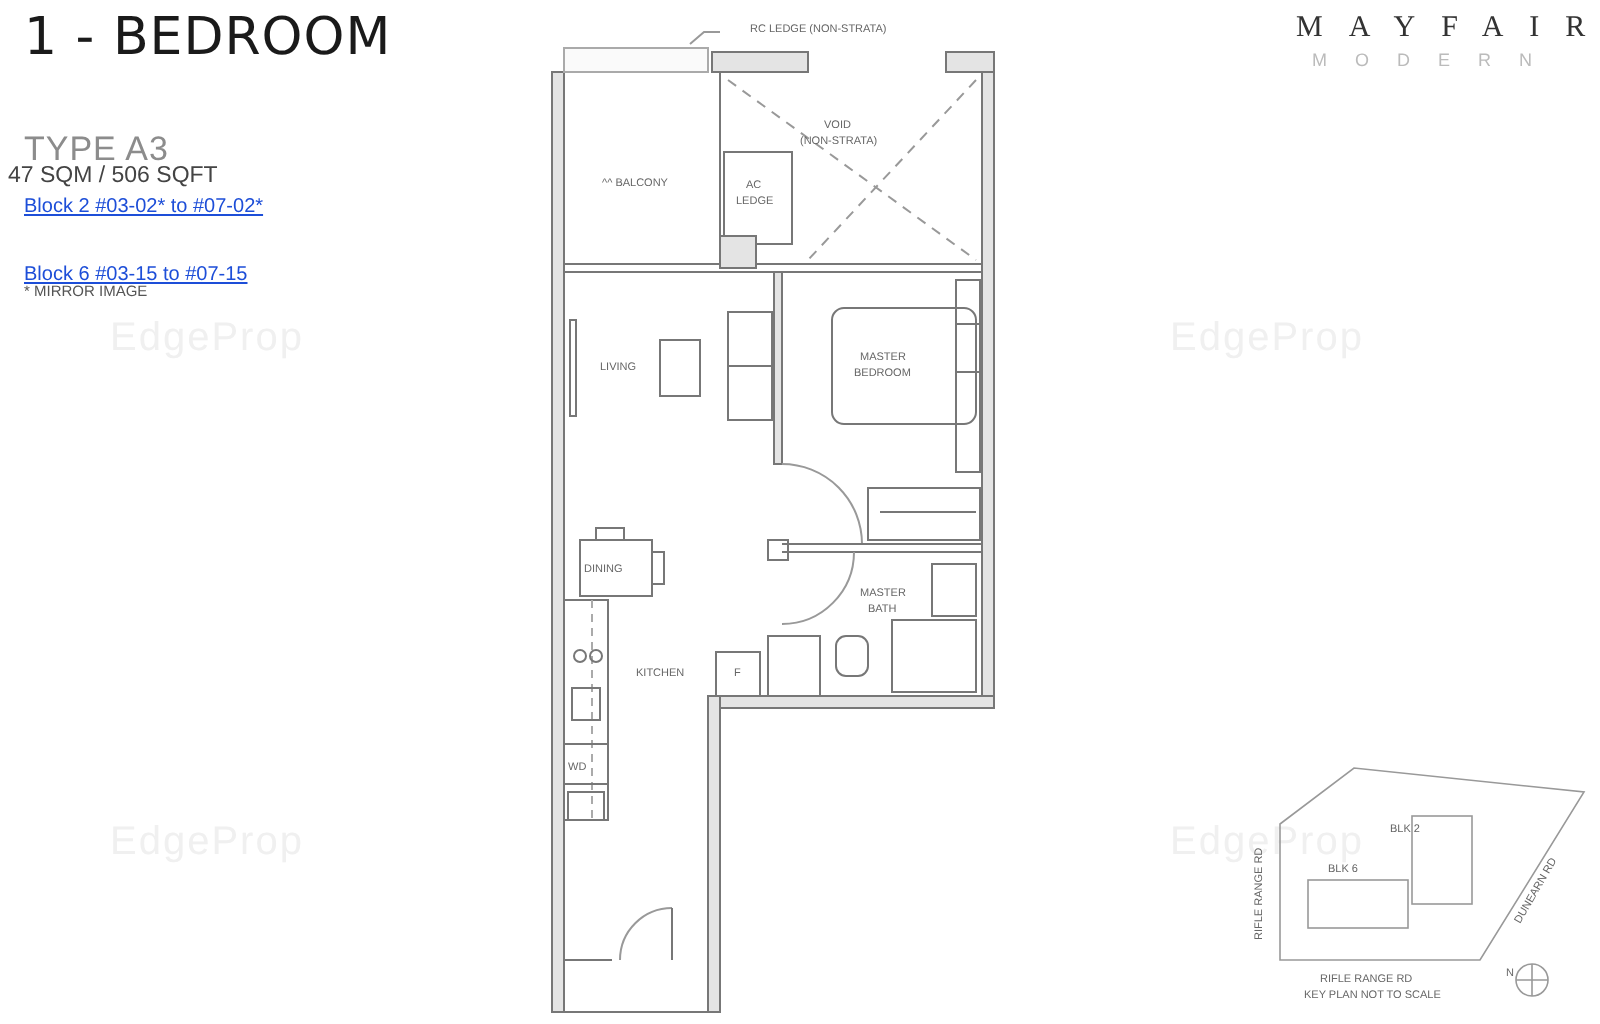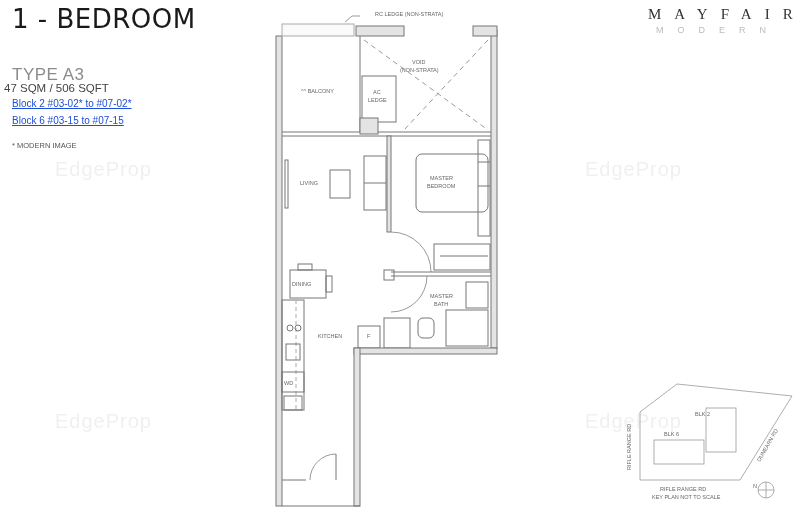--- a/index.html
+++ b/index.html
@@ -1,37 +1,37 @@
 <!DOCTYPE html>
 <html><head>
 <meta charset="utf-8">
 <style>
   html,body{margin:0;padding:0;background:#fff;}
   body{width:800px;height:512px;position:relative;overflow:hidden;font-family:"Liberation Sans",sans-serif;}
   .title{position:absolute;left:12px;top:4px;font-family:"DejaVu Sans",sans-serif;font-size:26px;color:#1a1a1a;letter-spacing:0.5px;text-align:center;}
   .type{position:absolute;left:12px;top:44px;font-size:17px;color:#8c8c8c;letter-spacing:0.5px;margin-top:21px;}
   .area{position:absolute;left:4px;top:82px;font-size:11.5px;color:#444;}
   .block{position:absolute;left:12px;font-size:10px;color:#1d4ed8;text-decoration:underline;}
-  .b1{top:98px;} .b2{top:115px;}
+  .b1{top:98px;} .b2{top:132px;}
   .mirror{position:absolute;left:12px;top:141px;font-size:7.5px;color:#555;}
   .brand1{position:absolute;left:648px;top:6px;font-family:"Liberation Serif",serif;font-size:15px;letter-spacing:13px;color:#333;}
   .brand2{position:absolute;left:656px;top:25px;font-size:9px;letter-spacing:14px;color:#bbb;}
   .wm{position:absolute;font-size:20px;color:#f0f0f0;letter-spacing:1px;}
   svg{position:absolute;left:0;top:0;}
   .lbls{font-family:"Liberation Sans",sans-serif;font-size:5.5px;fill:#666;}
 </style>
 </head>
 <body>
 
 <div class="title">1 - BEDROOM</div>
 <div class="type">TYPE A3</div>
 <div class="area">47 SQM /  506 SQFT</div>
 <div class="block b1">Block 2 #03-02* to #07-02*</div>
 <div class="block b2">Block 6 #03-15 to #07-15</div>
-<div class="mirror">* MODERN IMAGE</div>
+<div class="mirror">* MIRROR IMAGE</div>
 
 <div class="brand1">MAYFAIR</div>
 <div class="brand2">MODERN</div>
 
 <div class="wm" style="left:55px;top:158px;">EdgeProp</div>
 <div class="wm" style="left:585px;top:158px;">EdgeProp</div>
 <div class="wm" style="left:55px;top:410px;">EdgeProp</div>
 <div class="wm" style="left:585px;top:410px;">EdgeProp</div>
 
 <svg width="800" height="512" viewBox="0 0 800 512">

